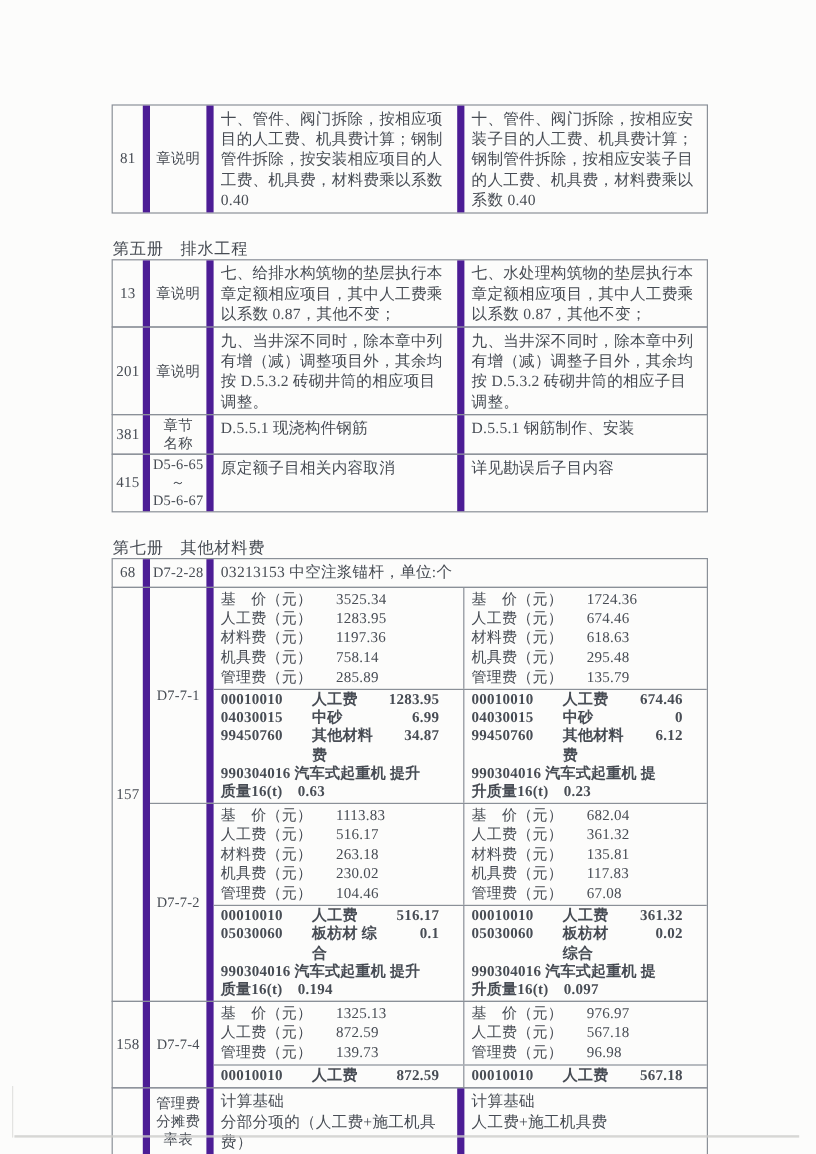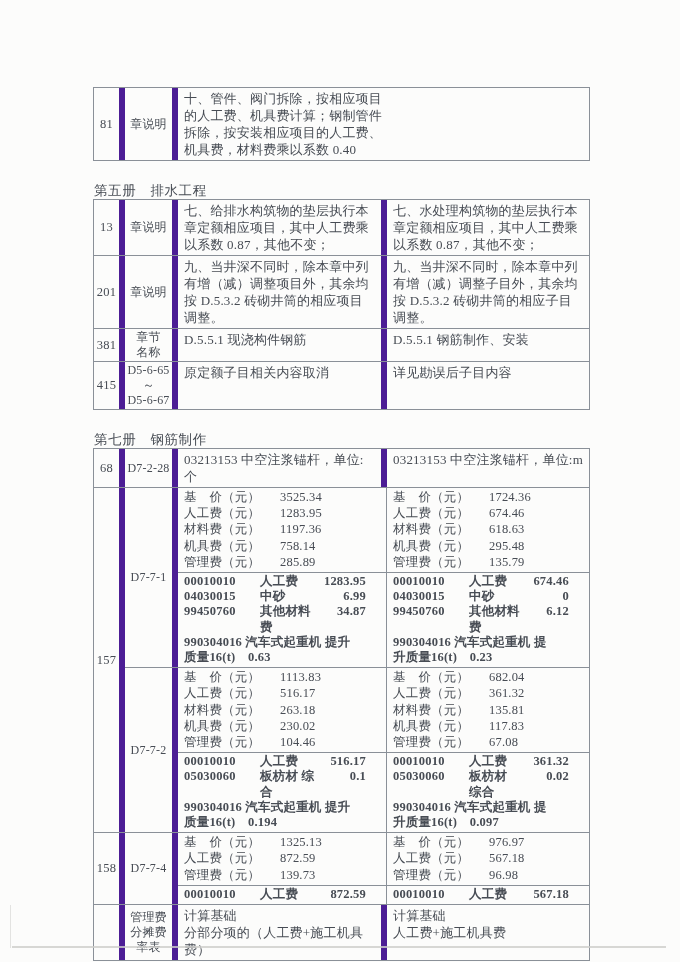--- a/index.html
+++ b/index.html
@@ -52,20 +52,21 @@
 </style>
 </head>
 <body>
 
 <div class="page">
   <div class="tbl">
       <div class="trow">
         <div class="c no">81</div>
         <div class="c code">章说明</div>
         <div class="c body left">十、管件、阀门拆除，按相应项目的人工费、机具费计算；钢制管件拆除，按安装相应项目的人工费、机具费，材料费乘以系数 0.40</div>
+        <div class="c body right">十、管件、阀门拆除，按相应安装子目的人工费、机具费计算；钢制管件拆除，按相应安装子目的人工费、机具费，材料费乘以系数 0.40</div>
       </div>
       <div class="section">第五册　排水工程</div>
       <div class="trow">
         <div class="c no">13</div>
         <div class="c code">章说明</div>
         <div class="c body left">七、给排水构筑物的垫层执行本章定额相应项目，其中人工费乘以系数 0.87，其他不变；</div>
         <div class="c body right">七、水处理构筑物的垫层执行本章定额相应项目，其中人工费乘以系数 0.87，其他不变；</div>
       </div>
       <div class="trow">
         <div class="c no">201</div>
@@ -81,26 +82,25 @@
         <div class="c body right">D.5.5.1 钢筋制作、安装</div>
       </div>
       <div class="trow rowmin">
         <div class="c no">415</div>
         <div class="c code">D5-6-65
 ～
 D5-6-67</div>
         <div class="c body left">原定额子目相关内容取消</div>
         <div class="c body right">详见勘误后子目内容</div>
       </div>
-      <div class="section">第七册　钢筋制作</div>
+      <div class="section">第七册　其他材料费</div>
       <div class="trow rowmin">
         <div class="c no">68</div>
         <div class="c code">D7-2-28</div>
         <div class="c body left">03213153 中空注浆锚杆，单位:个</div>
-        <div class="c body right">03213153 中空注浆锚杆，单位:m</div>
       </div>
       <div class="trow">
         <div class="c no">157</div>
         <div class="subs">
           <div class="sub">
             <div class="c code">D7-7-1</div>
             <div class="subbody">
               <div class="blk">
                 <div class="pc left">
                   <div class="pline">

